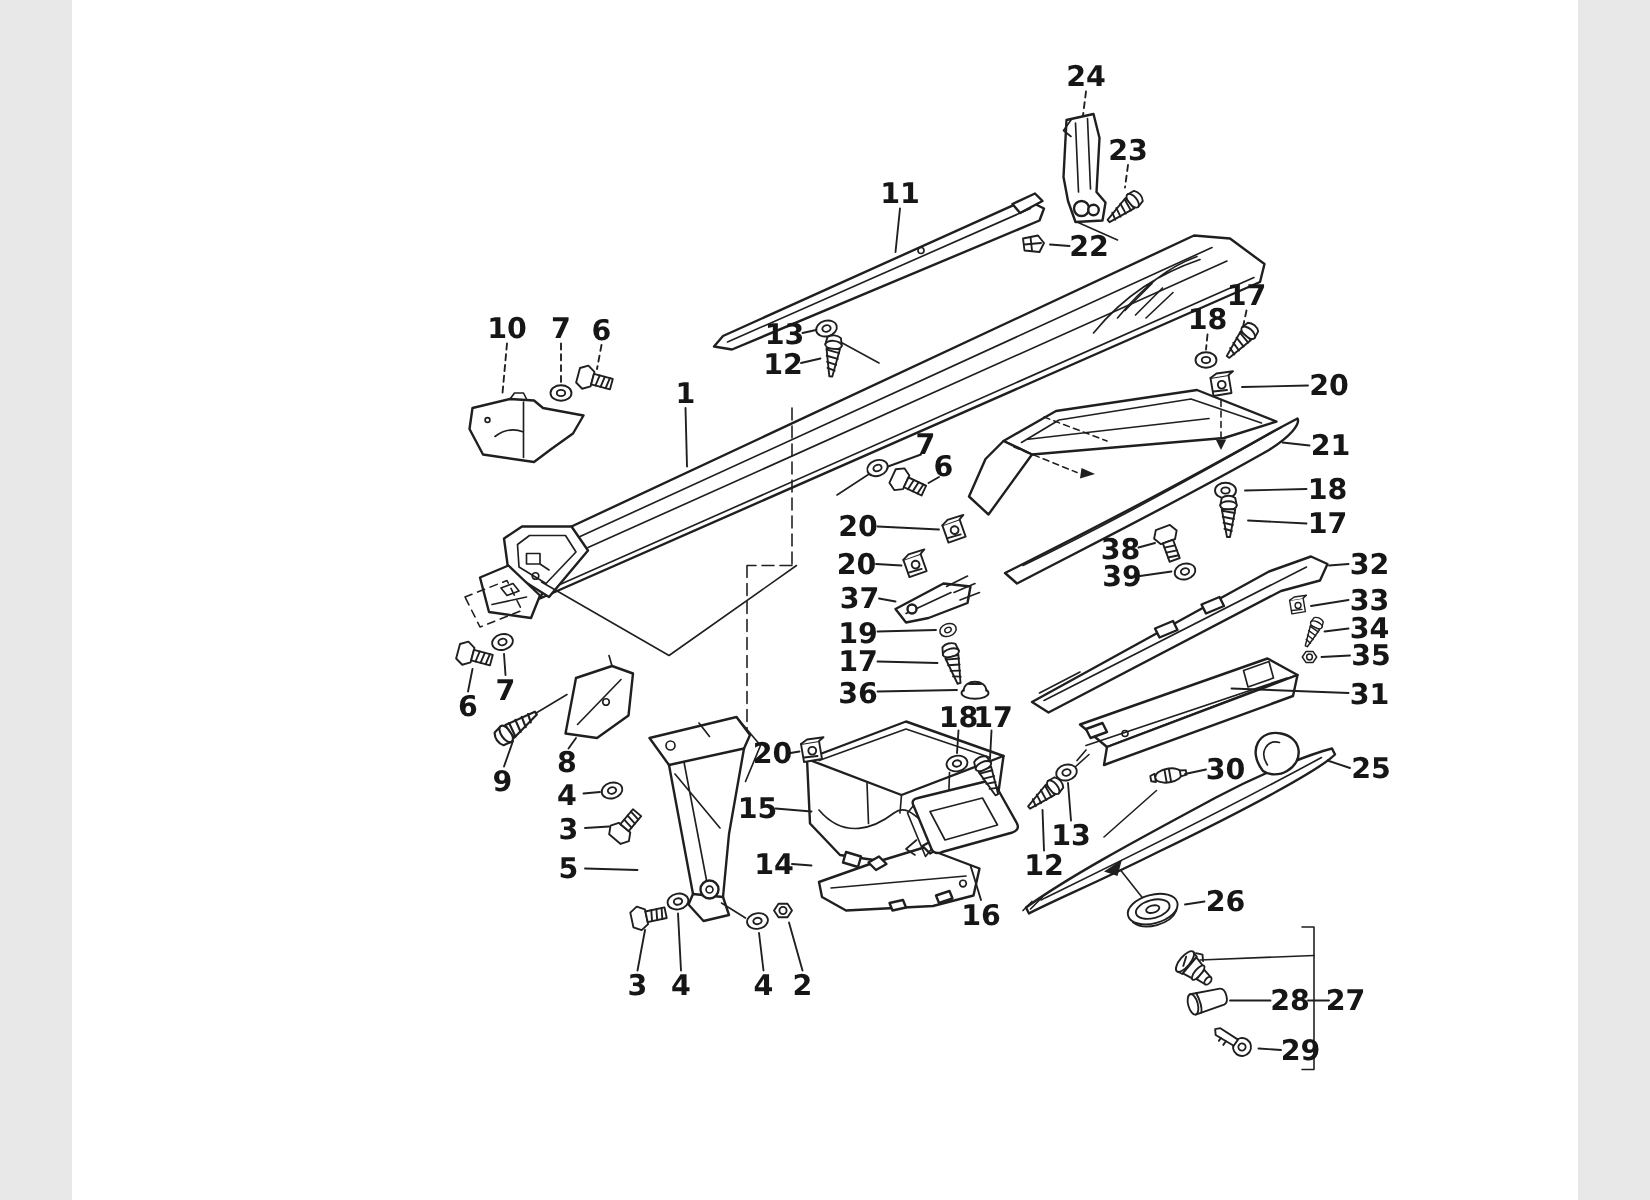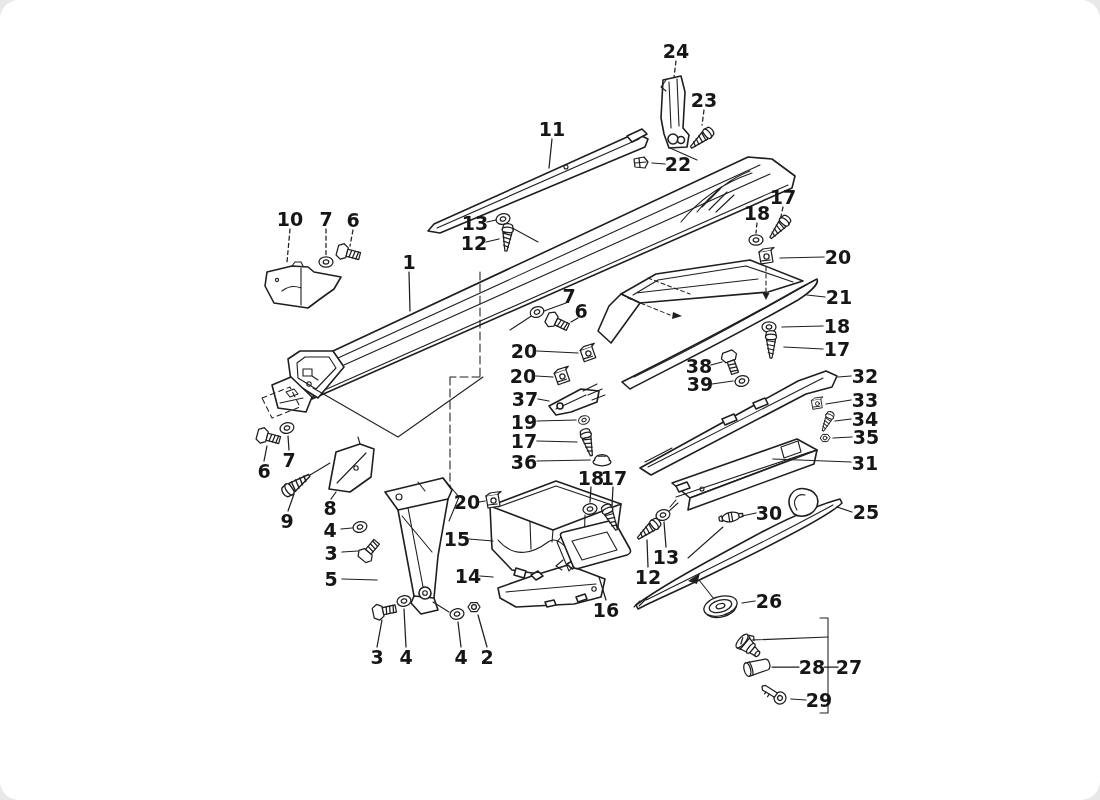--- a/index.html
+++ b/index.html
@@ -1,17 +1,17 @@
 <!DOCTYPE html>
 <html style="--ink: #1f1f1f;"><head>
 <meta charset="utf-8">
 <style>
   :root{ --ink:#1f1f1f; }
   html,body{margin:0;padding:0;background:#e8e8e8;}
-  .stage{width:1100px;height:800px;background:#ffffff;position:relative;margin:0 auto;overflow:hidden;border-radius:19px;}
+  .stage{width:1004px;height:800px;background:#ffffff;position:relative;margin:0 auto;overflow:hidden;}
   svg{display:block;}
   .part{stroke:var(--ink);stroke-width:1.6;fill:none;stroke-linecap:round;stroke-linejoin:round;}
   .thin{stroke-width:1.1;}
   .fill{fill:#ffffff;}
   .ink{fill:var(--ink);stroke:none;}
   .phantom{stroke:var(--ink);stroke-width:1.05;fill:none;stroke-linecap:round;stroke-linejoin:round;}
   .dd{stroke-dasharray:8 4;}
   .leader{stroke:var(--ink);stroke-width:1.25;fill:none;stroke-linecap:round;}
   .dashedlead{stroke-dasharray:4 3.2;}
   .callout{font-family:"DejaVu Sans","Liberation Sans",sans-serif;font-weight:700;font-size:19px;fill:#161616;text-anchor:middle;}

